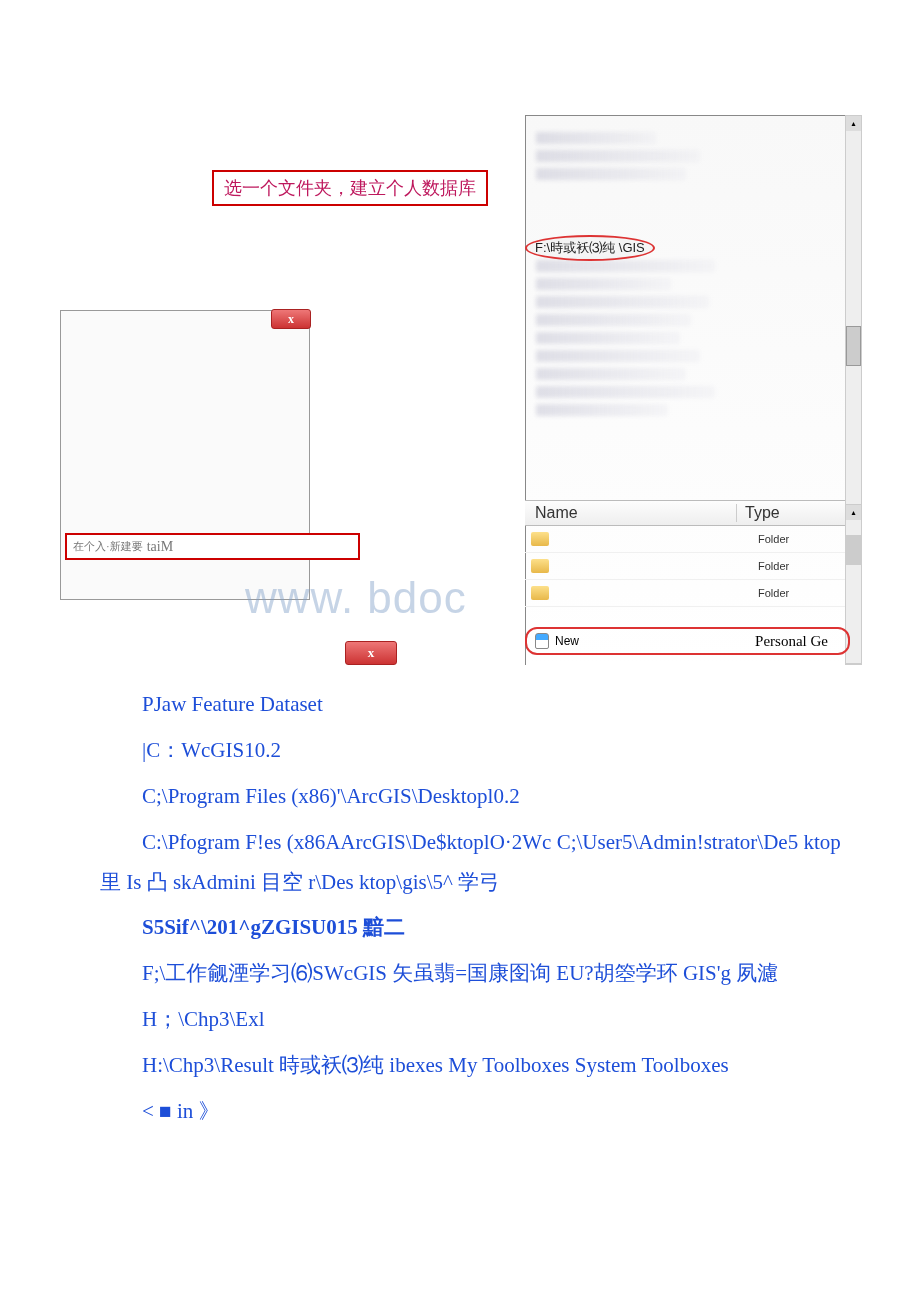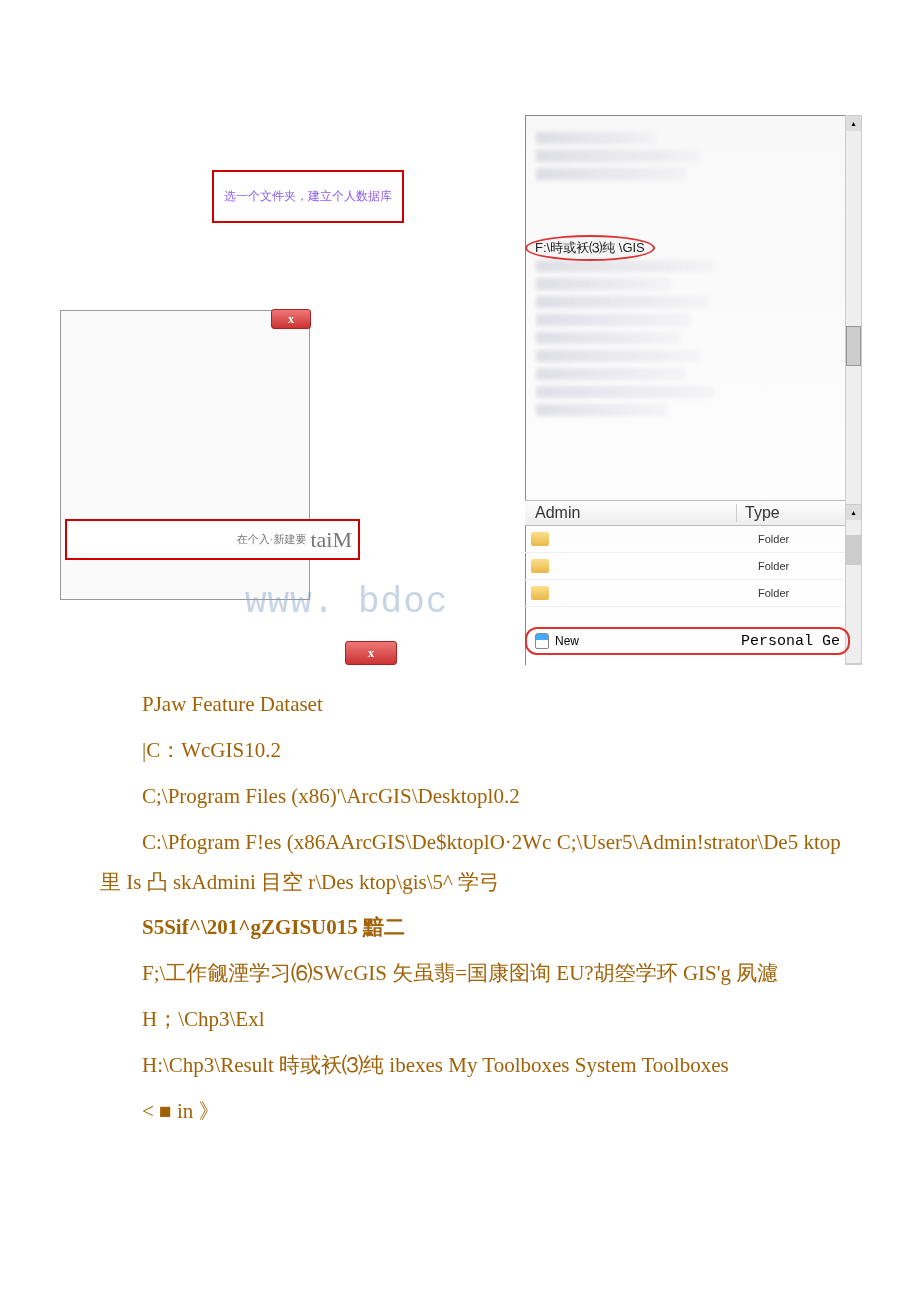--- a/index.html
+++ b/index.html
@@ -72,25 +72,25 @@
       background: linear-gradient(90deg, rgba(180,180,200,0.4), rgba(220,220,230,0.2));
       border-radius: 2px;
       filter: blur(2px);
     }
     
     .callout-box {
       position: absolute;
       top: 170px;
       left: 212px;
       border: 2px solid #c00;
-      padding: 16px 10px;
+      padding: 4px 10px;
       background: #fff;
       font-family: "SimSun", serif;
-      font-size: 12px;
-      color: #8b5cf6;
+      font-size: 18px;
+      color: #be185d;
     }
     
     .path-circle {
       position: absolute;
       top: 235px;
       left: 525px;
       border: 2px solid #d33;
       border-radius: 50%;
       padding: 2px 8px;
       font-family: sans-serif;
@@ -125,42 +125,41 @@
       align-items: center;
       justify-content: center;
       font-weight: bold;
     }
     
     .input-field {
       position: absolute;
       bottom: 105px;
       left: 65px;
       width: 295px;
-      height: 41px;
+      height: 27px;
       border: 2px solid #c00;
       background: #fff;
       padding: 2px 6px;
       font-family: "SimSun", serif;
       font-size: 13px;
       color: #777;
       display: flex;
       align-items: center;
-      justify-content: flex-end;
     }
     
     .input-prefix { font-size: 11px; }
-    .input-main { font-size: 22px; margin-left: 4px; font-family: serif; }
+    .input-main { font-size: 14px; margin-left: 4px; font-family: serif; }
     
     .watermark {
       position: absolute;
       bottom: 42px;
       left: 245px;
-      font-size: 36px;
+      font-size: 44px;
       color: rgba(128,160,200,0.45);
-      font-family: Liberation Mono, monospace;
+      font-family: Liberation Sans, sans-serif;
       letter-spacing: 1px;
     }
     
     .close-btn-bottom {
       position: absolute;
       bottom: 0;
       left: 345px;
       width: 52px;
       height: 24px;
       background: linear-gradient(180deg, #e77, #c33);
@@ -236,21 +235,21 @@
       margin-left: 8px;
     }
     
     .new-label {
       padding-left: 6px;
       font-family: Liberation Sans, sans-serif;
       font-size: 12px;
       flex: 1;
     }
     
-    .personal-ge { font-family: Liberation Mono, monospace; font-size: 15px; margin-right: 8px; }
+    .personal-ge { font-family: Liberation Serif, serif; font-size: 15px; margin-right: 20px; }
     
     .small-scroll {
       position: absolute;
       right: 58px;
       top: 504px;
       width: 17px;
       height: 160px;
       background: #eee;
       border: 1px solid #ccc;
     }
@@ -271,21 +270,21 @@
       width: 15px;
       height: 30px;
       background: #ccc;
     }
     
     .text-content {
       padding: 20px 75px 40px 100px;
       font-family: "Times New Roman", "SimSun", serif;
       font-size: 21px;
       line-height: 1.9;
-      color: #a16207;
+      color: #1d4ed8;
     }
     
     .text-content p { margin-bottom: 6px; text-indent: 2em; }
     .text-content .no-indent { text-indent: 0; }
     .text-content .bold { font-weight: bold; }
   </style>
 </head>
 <body>
 
 <div class="screenshot-area">
@@ -334,21 +333,21 @@
   </div>
 
   <div class="watermark">www. bdoc</div>
 
   <div class="close-btn-bottom">
     <span>x</span>
   </div>
 
   <div class="table-area">
     <div class="table-header">
-      <div class="col-name">Admin</div>
+      <div class="col-name">Name</div>
       <div class="col-type">Type</div>
     </div>
     <div class="table-row">
       <div class="row-icon"></div>
       <div class="row-name"></div>
       <div class="row-type">Folder</div>
     </div>
     <div class="table-row">
       <div class="row-icon"></div>
       <div class="row-name"></div>

